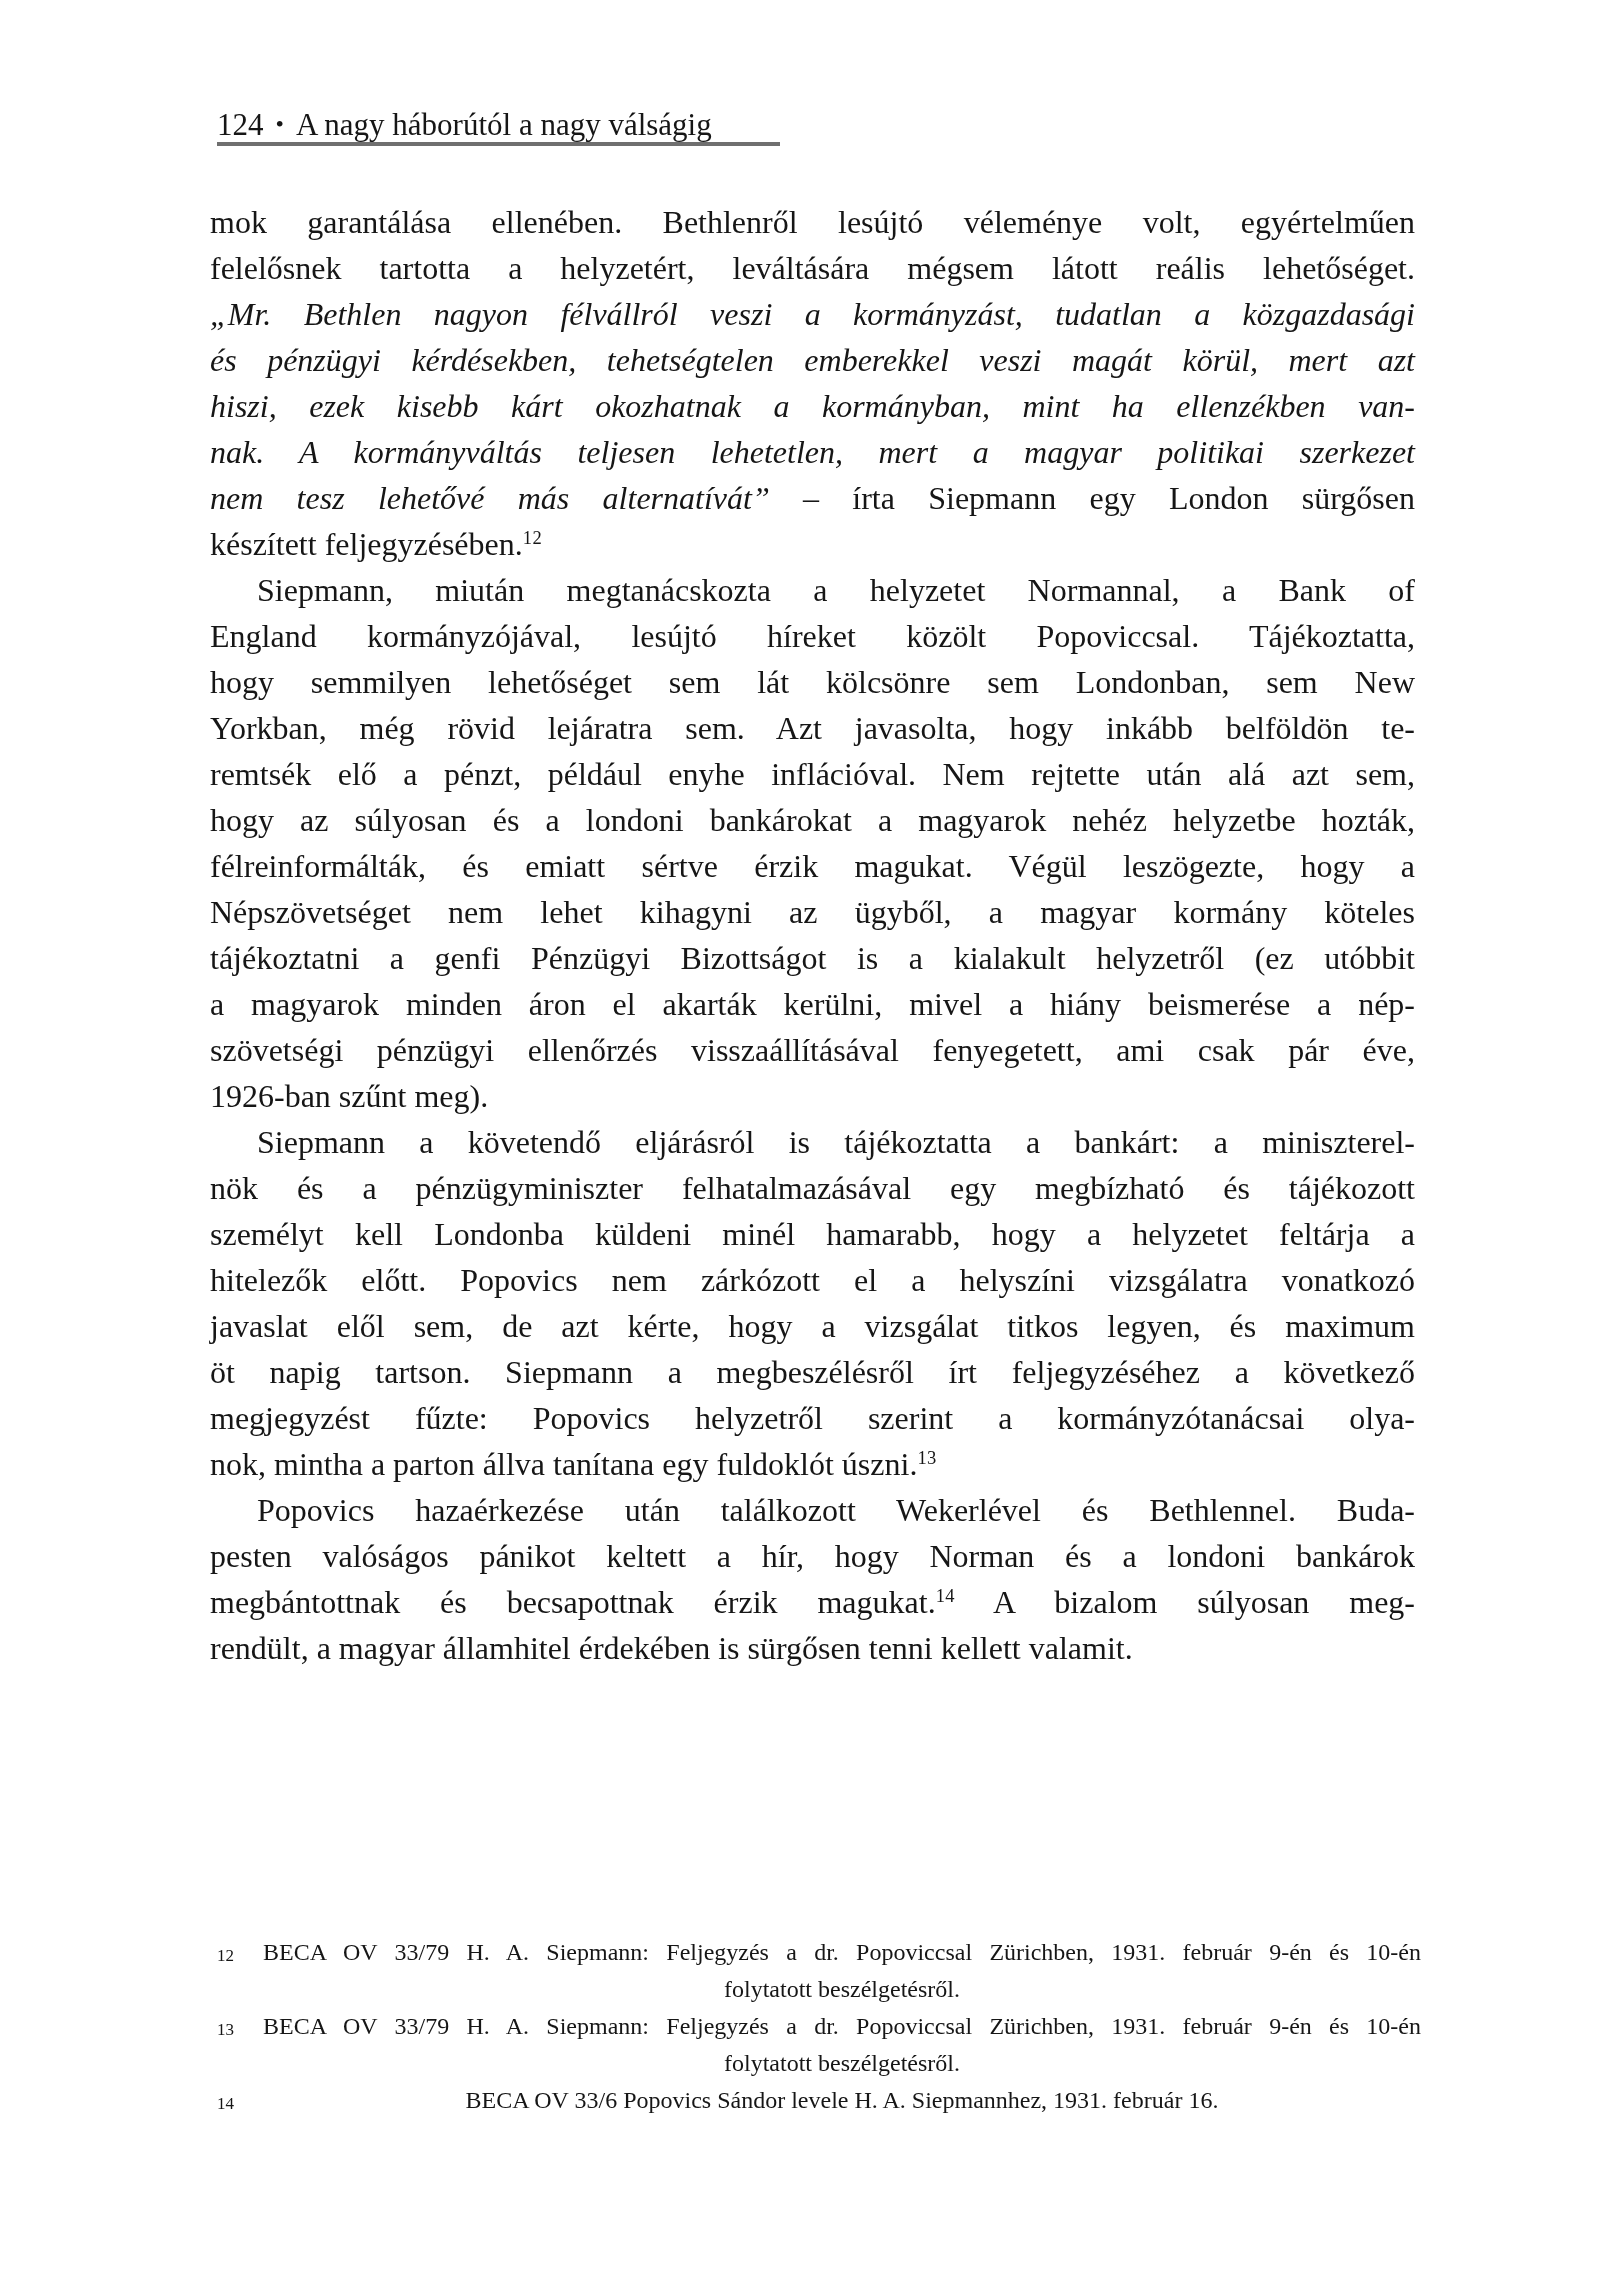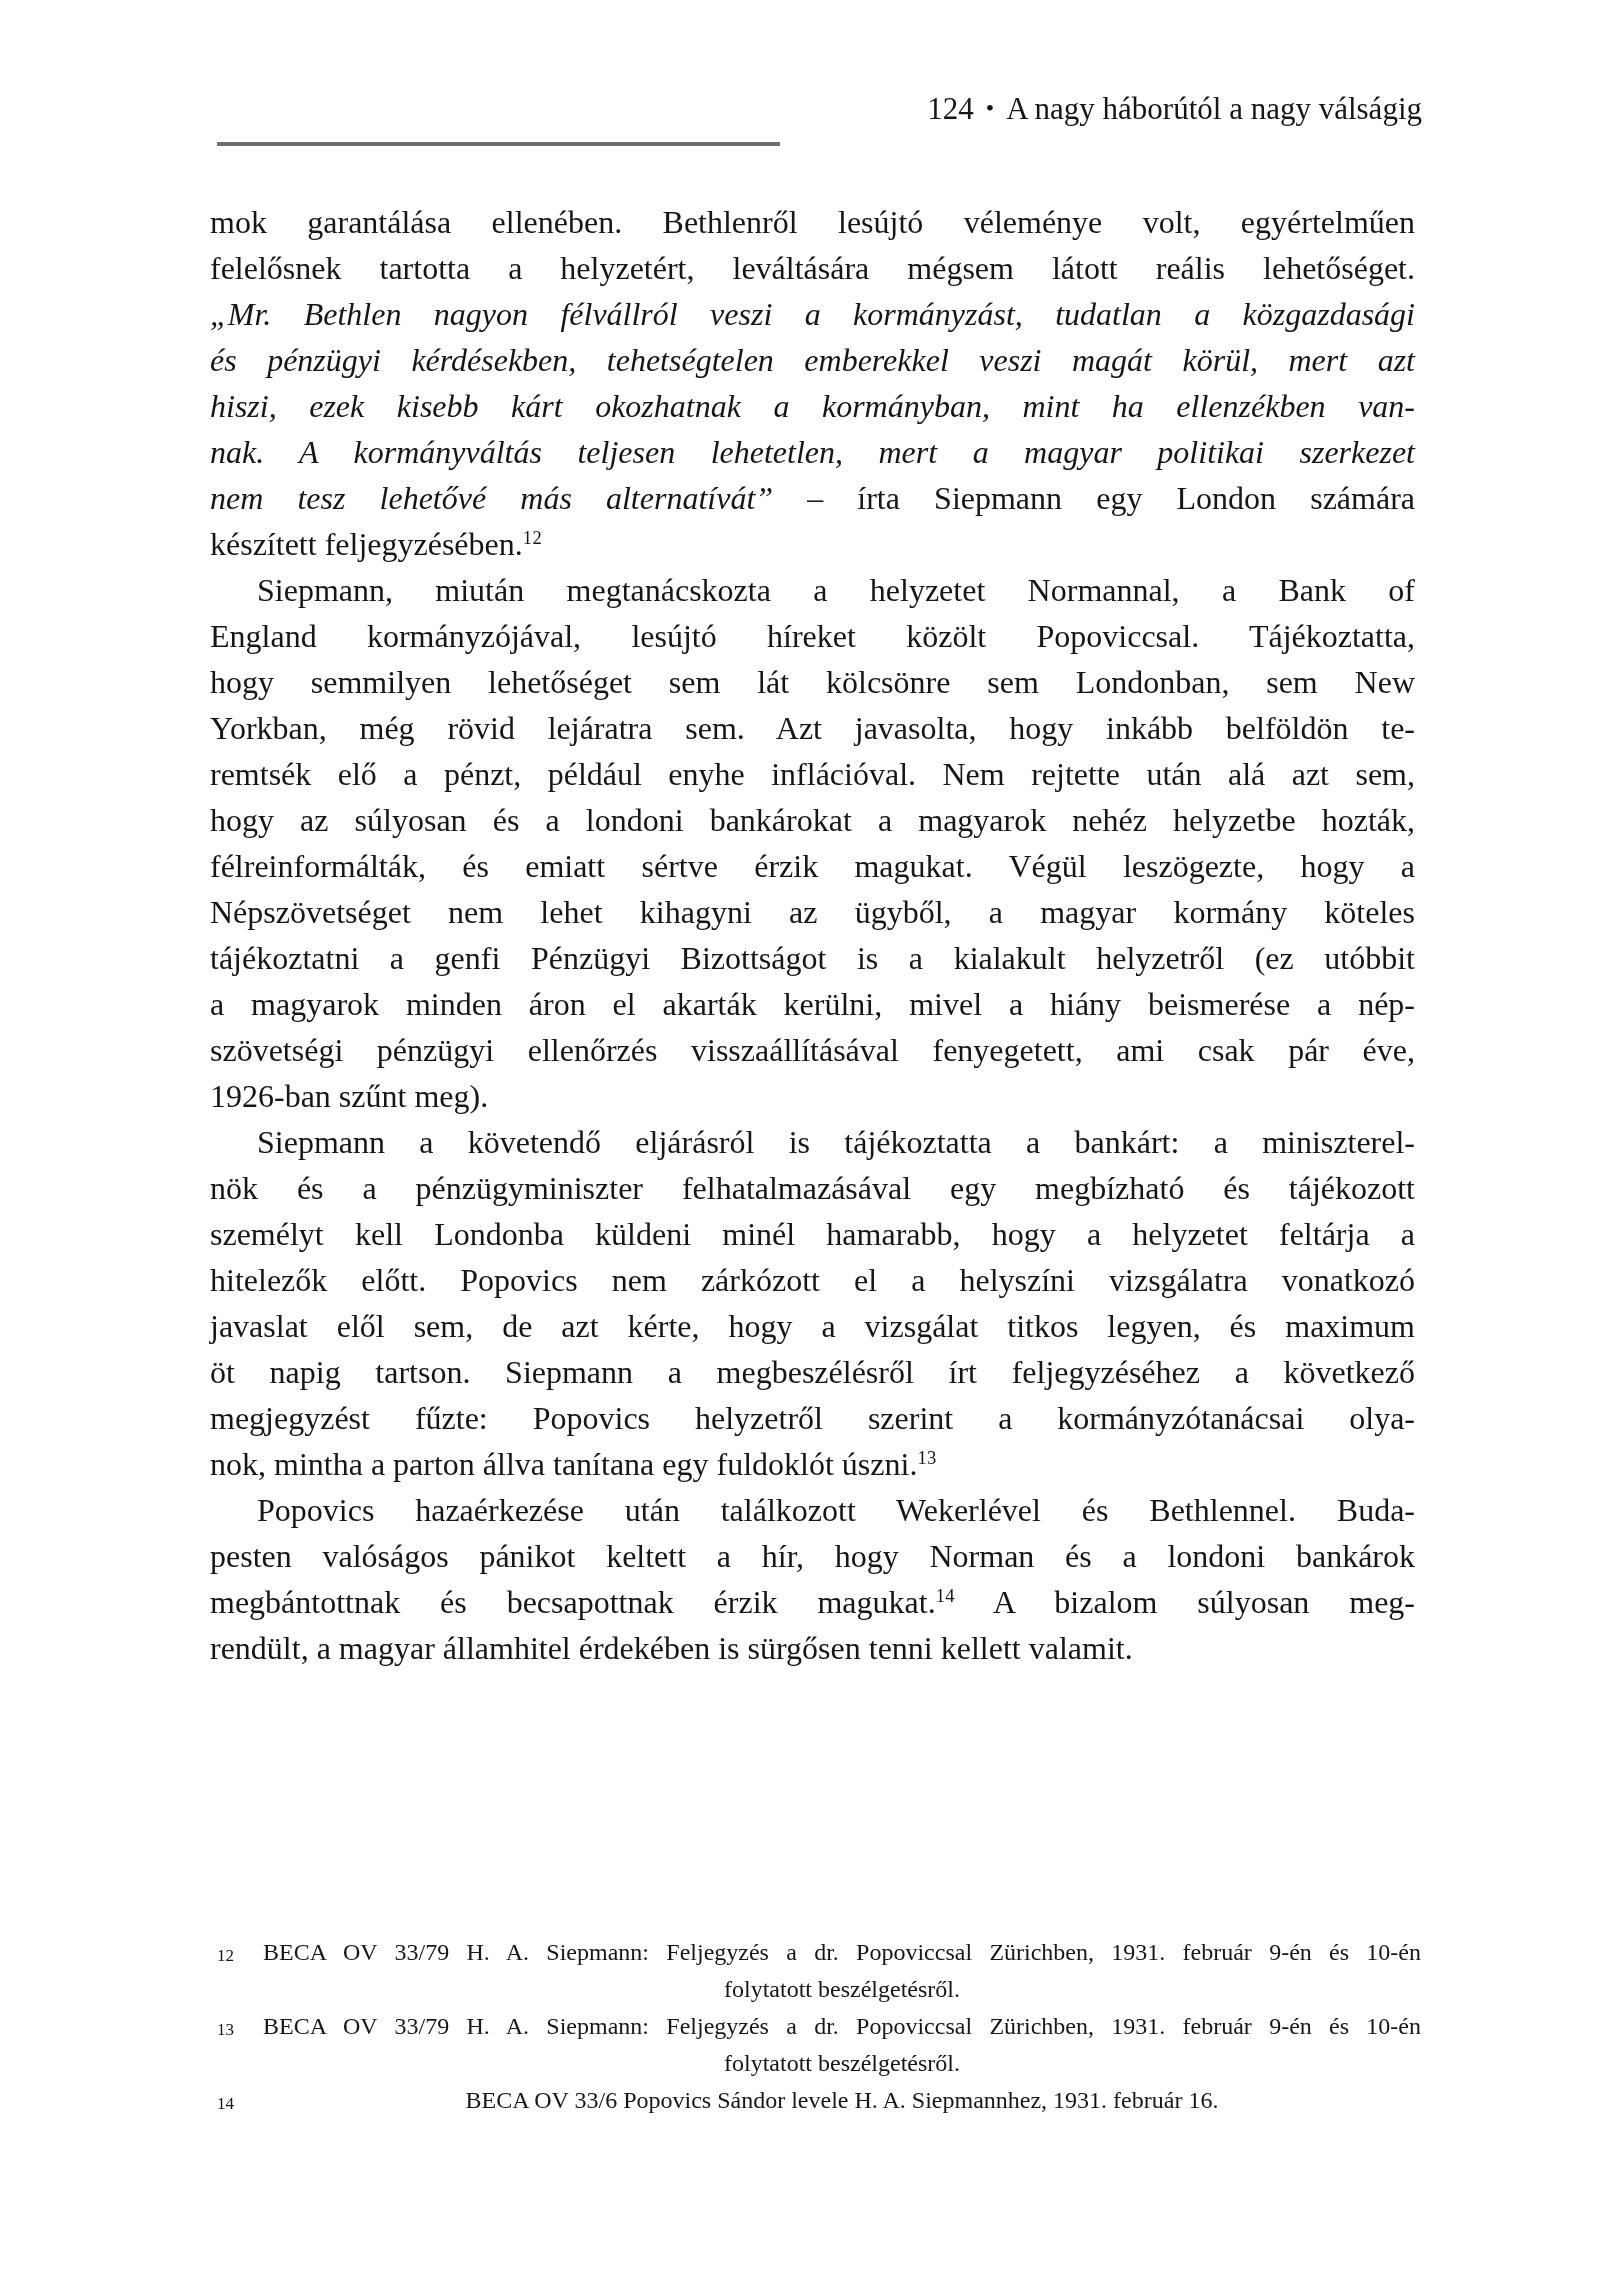--- a/index.html
+++ b/index.html
@@ -10,26 +10,25 @@
     background: #ffffff;
     font-family: "Liberation Serif", "DejaVu Serif", serif;
     color: #161616;
     overflow: hidden;
   }
 
   
   .running-head {
     position: absolute;
     left: 217px;
-    top: 90px;
+    top: 102px;
     width: 1205px;
     font-size: 31px;
-    line-height: 36px;
+    line-height: 44px;
     white-space: nowrap;
-    text-align: right;
   }
   .running-head .bullet {
     font-size: 24px;
     vertical-align: 2.5px;
     margin: 0 12px;
   }
   .head-rule {
     position: absolute;
     left: 217px;
     top: 142px;
@@ -89,21 +88,21 @@
   <div class="head-rule"></div>
 
   <div class="body-text" id="body-text">
       <div class="para">
         <div class="line first"><span>mok garantálása ellenében. Bethlenről lesújtó véleménye volt, egyértelműen</span></div>
         <div class="line"><span>felelősnek tartotta a helyzetért, leváltására mégsem látott reális lehetőséget.</span></div>
         <div class="line"><span class="it">„Mr. Bethlen nagyon félvállról veszi a kormányzást, tudatlan a közgazdasági</span></div>
         <div class="line"><span class="it">és pénzügyi kérdésekben, tehetségtelen emberekkel veszi magát körül, mert azt</span></div>
         <div class="line"><span class="it">hiszi, ezek kisebb kárt okozhatnak a kormányban, mint ha ellenzékben van-</span></div>
         <div class="line"><span class="it">nak. A kormányváltás teljesen lehetetlen, mert a magyar politikai szerkezet</span></div>
-        <div class="line"><span class="it">nem tesz lehetővé más alternatívát”</span><span> – írta Siepmann egy London számára</span></div>
+        <div class="line"><span class="it">nem tesz lehetővé más alternatívát”</span><span> – írta Siepmann egy London sürgősen</span></div>
         <div class="line last"><span>készített feljegyzésében.</span><span class="sup">12</span></div>
       </div>
       <div class="para indent">
         <div class="line first"><span>Siepmann, miután megtanácskozta a helyzetet Normannal, a Bank of</span></div>
         <div class="line"><span>England kormányzójával, lesújtó híreket közölt Popoviccsal. Tájékoztatta,</span></div>
         <div class="line"><span>hogy semmilyen lehetőséget sem lát kölcsönre sem Londonban, sem New</span></div>
         <div class="line"><span>Yorkban, még rövid lejáratra sem. Azt javasolta, hogy inkább belföldön te-</span></div>
         <div class="line"><span>remtsék elő a pénzt, például enyhe inflációval. Nem rejtette után alá azt sem,</span></div>
         <div class="line"><span>hogy az súlyosan és a londoni bankárokat a magyarok nehéz helyzetbe hozták,</span></div>
         <div class="line"><span>félreinformálták, és emiatt sértve érzik magukat. Végül leszögezte, hogy a</span></div>

